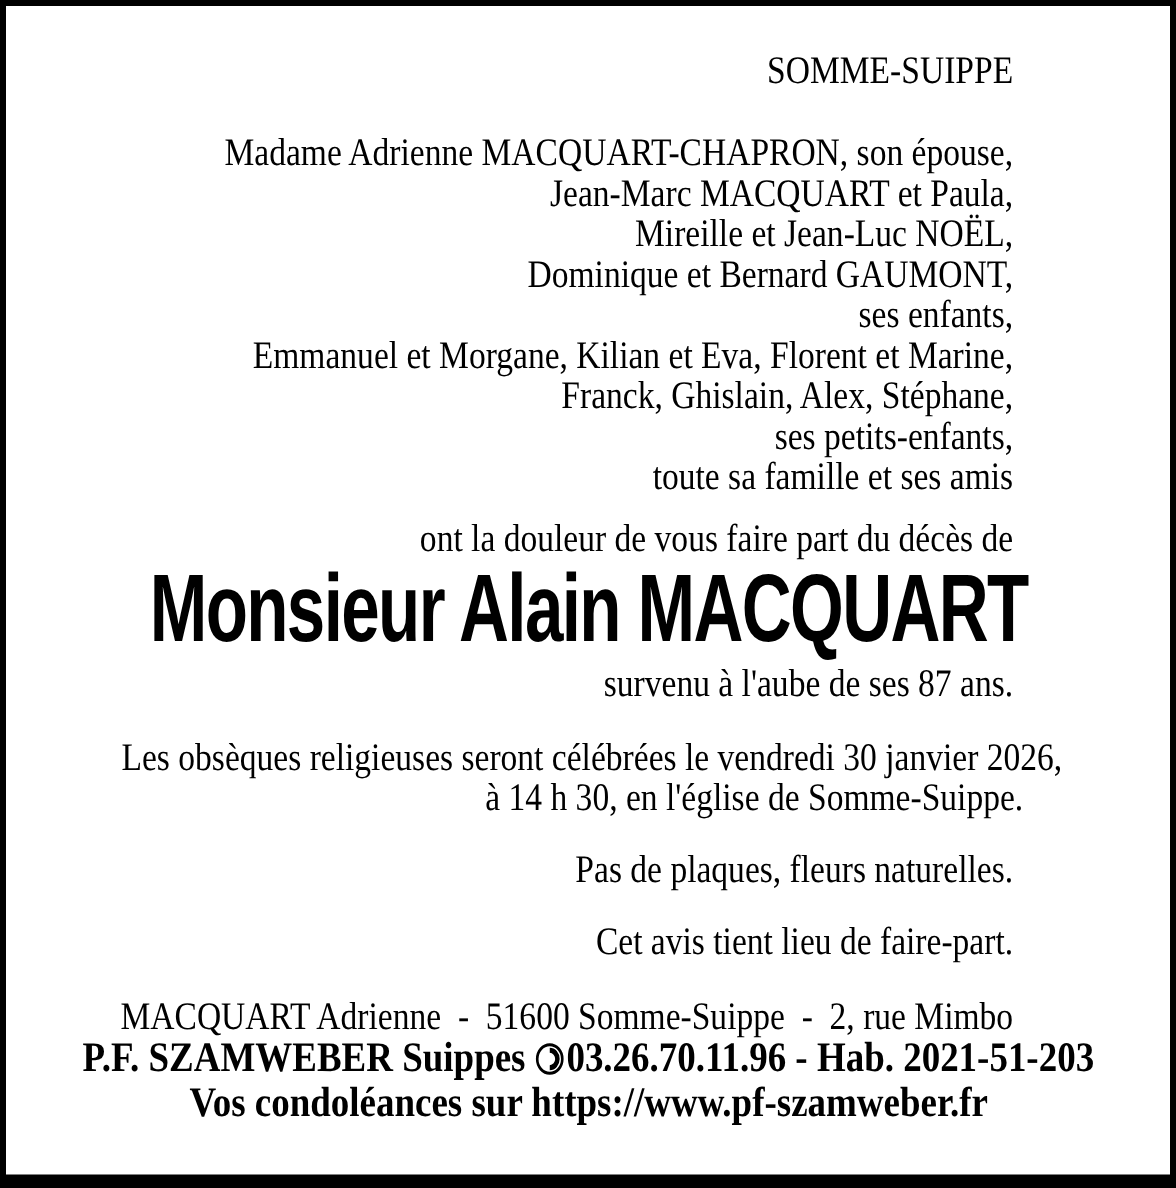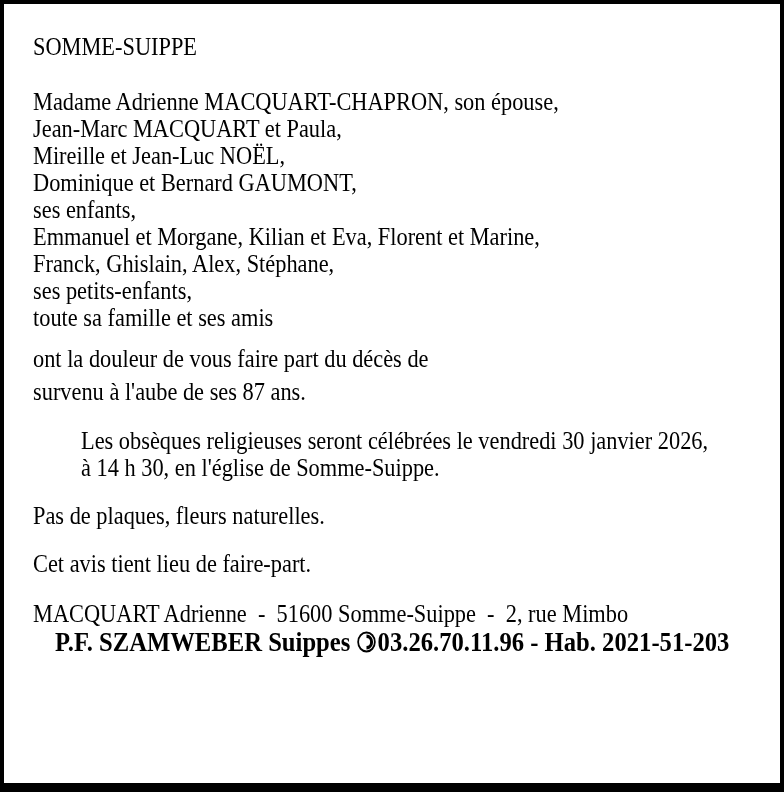--- a/index.html
+++ b/index.html
@@ -7,20 +7,21 @@
     position: relative;
     width: 784px; height: 792px;
     box-sizing: border-box;
     background: #ffffff;
     border-style: solid;
     border-color: #000000;
     border-width: 4px 4px 9px 4px;
     overflow: hidden;
     padding-top: 29px;
     color: #000000;
+    text-align: right;
   }
   
   .ln {
     font-family: "Liberation Serif", serif;
     font-size: 26px;
     line-height: 27px;
     color: #000;
     white-space: pre;
     transform: scaleX(0.86);
     transform-origin: 0 50%;
@@ -84,20 +85,23 @@
     <div class="ln">Dominique et Bernard GAUMONT,</div>
     <div class="ln">ses enfants,</div>
     <div class="ln">Emmanuel et Morgane, Kilian et Eva, Florent et Marine,</div>
     <div class="ln">Franck, Ghislain, Alex, Stéphane,</div>
     <div class="ln">ses petits-enfants,</div>
     <div class="ln">toute sa famille et ses amis</div>
   </div>
 
   <div class="ln announcement">ont la douleur de vous faire part du décès de</div>
 
+  <div class="center-wrap headline-wrap">
+    <div class="headline">Monsieur Alain MACQUART</div>
+  </div>
 
   <div class="ln age-line">survenu à l'aube de ses 87 ans.</div>
 
   <div class="ceremony-block">
     <div class="ln">Les obsèques religieuses seront célébrées le vendredi 30 janvier 2026,</div>
     <div class="ln">à 14 h 30, en l'église de Somme-Suippe.</div>
   </div>
 
   <div class="ln flowers-line">Pas de plaques, fleurs naturelles.</div>
 
@@ -109,14 +113,17 @@
     <div class="footer-bold">
       <span>P.F. SZAMWEBER Suippes</span>
       <svg class="phone-icon-svg" viewBox="0 0 24 24" aria-hidden="true">
         <circle cx="12" cy="12" r="9.5" fill="none" stroke="#000000" stroke-width="2"></circle>
         <path d="M12 4.5 a7.5 7.5 0 0 1 0 15 l0 -3.4 a4.1 4.1 0 0 0 0 -8.2 z" fill="#000000"></path>
       </svg>
       <span>03.26.70.11.96 - Hab. 2021-51-203</span>
     </div>
   </div>
 
+  <div class="center-wrap">
+    <div class="footer-bold">Vos condoléances sur https://www.pf-szamweber.fr</div>
+  </div>
 
 </div>
 
 </body></html>

